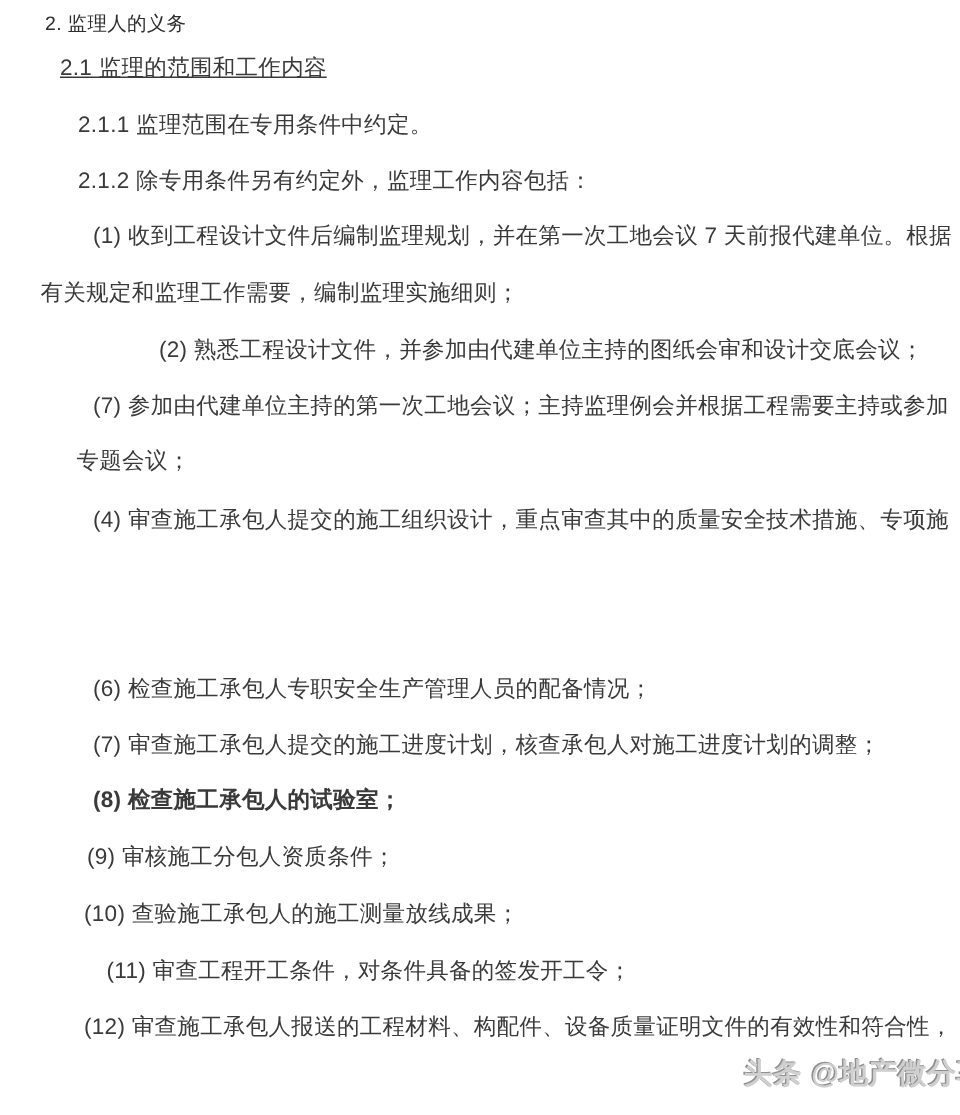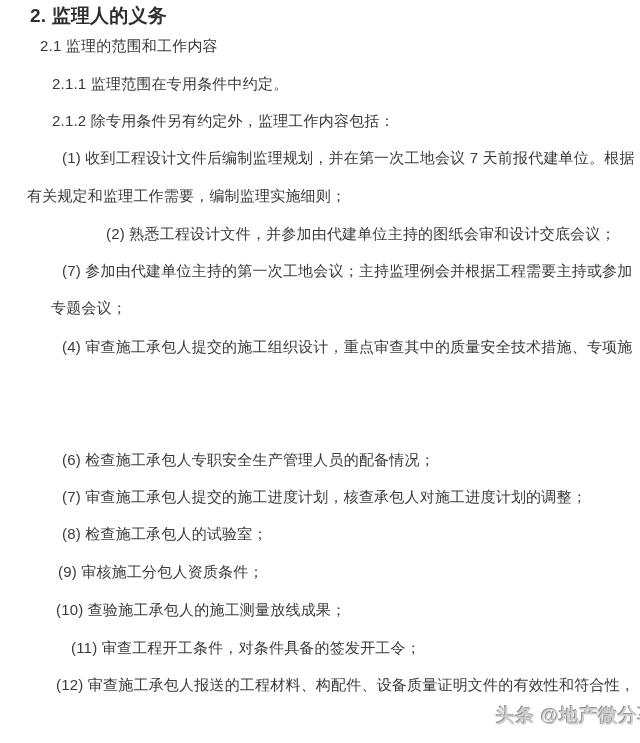--- a/index.html
+++ b/index.html
@@ -18,63 +18,63 @@
   }
   .line {
     position: absolute;
     font-size: 15px;
     line-height: 20px;
     white-space: nowrap;
     letter-spacing: 0.2px;
     color: #3a3a3a;
   }
   .heading {
-    font-weight: 700;
-    font-size: 19px;
+    font-weight: 400;
+    font-size: 13px;
     color: #2e2e2e;
   }
   .watermark {
     position: absolute;
     top: 703px;
     left: 496px;
     font-size: 19px;
     font-weight: 700;
     white-space: nowrap;
     color: #cfcfcf;
     text-shadow: -1px -1px 0 #8f8f8f, 1px 1px 1px #ffffff;
     letter-spacing: 0.5px;
   }
 </style>
 </head>
 <body>
 
 <div class="page">
 
   <div class="line heading" style="top:6px;  left:30px;">2. 监理人的义务</div>
-  <div class="line" style="top:36px; left:40px;">2.1 监理的范围和工作内容</div>
+  <div class="line" style="top:36px; left:40px;text-decoration:underline;">2.1 监理的范围和工作内容</div>
 
   <div class="line" style="top:74px;  left:52px;">2.1.1 监理范围在专用条件中约定。</div>
   <div class="line" style="top:111px; left:52px;">2.1.2 除专用条件另有约定外，监理工作内容包括：</div>
 
   <div class="line" style="top:148px; left:62px;">(1) 收到工程设计文件后编制监理规划，并在第一次工地会议 7 天前报代建单位。根据</div>
   <div class="line" style="top:186px; left:27px;">有关规定和监理工作需要，编制监理实施细则；</div>
 
   <div class="line" style="top:224px; left:62px;margin-left:44px;">(2) 熟悉工程设计文件，并参加由代建单位主持的图纸会审和设计交底会议；</div>
 
   <div class="line" style="top:261px; left:62px;">(7) 参加由代建单位主持的第一次工地会议；主持监理例会并根据工程需要主持或参加</div>
   <div class="line" style="top:298px; left:27px;margin-left:24px;">专题会议；</div>
 
   <div class="line" style="top:337px; left:62px;">(4) 审查施工承包人提交的施工组织设计，重点审查其中的质量安全技术措施、专项施</div>
 
 
   <div class="line" style="top:450px; left:62px;">(6) 检查施工承包人专职安全生产管理人员的配备情况；</div>
 
   <div class="line" style="top:487px; left:62px;">(7) 审查施工承包人提交的施工进度计划，核查承包人对施工进度计划的调整；</div>
 
-  <div class="line" style="top:524px; left:62px;">(8) 检查施工承包人的试验室；</div>
+  <div class="line" style="top:524px; left:62px;font-weight:bold;">(8) 检查施工承包人的试验室；</div>
 
   <div class="line" style="top:562px; left:58px;">(9) 审核施工分包人资质条件；</div>
 
   <div class="line" style="top:600px; left:56px;">(10) 查验施工承包人的施工测量放线成果；</div>
 
   <div class="line" style="top:638px; left:71px;">(11) 审查工程开工条件，对条件具备的签发开工令；</div>
 
   <div class="line" style="top:675px; left:56px;">(12) 审查施工承包人报送的工程材料、构配件、设备质量证明文件的有效性和符合性，</div>
 
   <div class="watermark">头条 @地产微分享</div>

